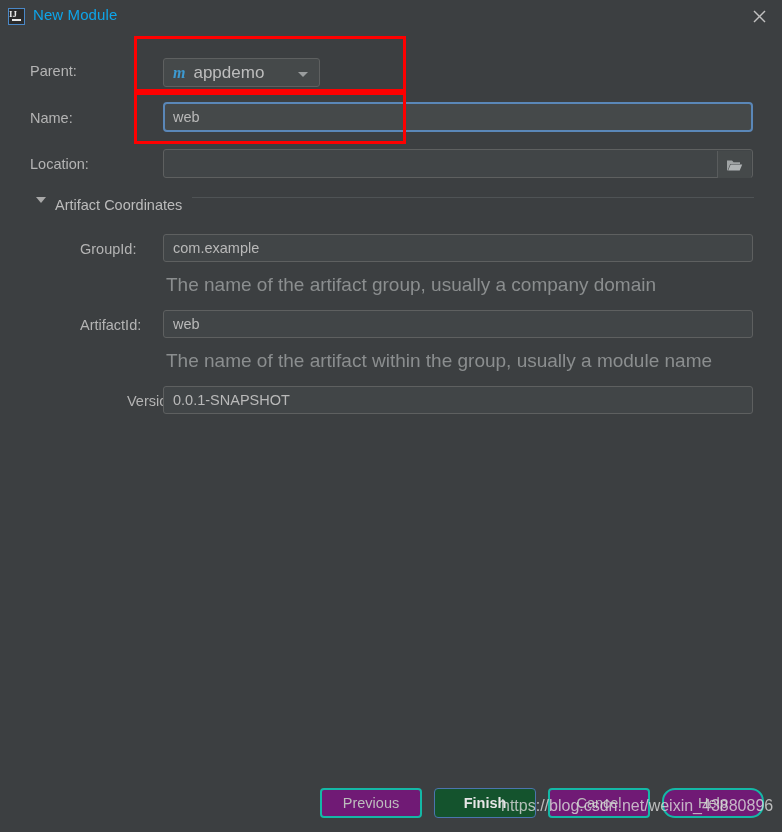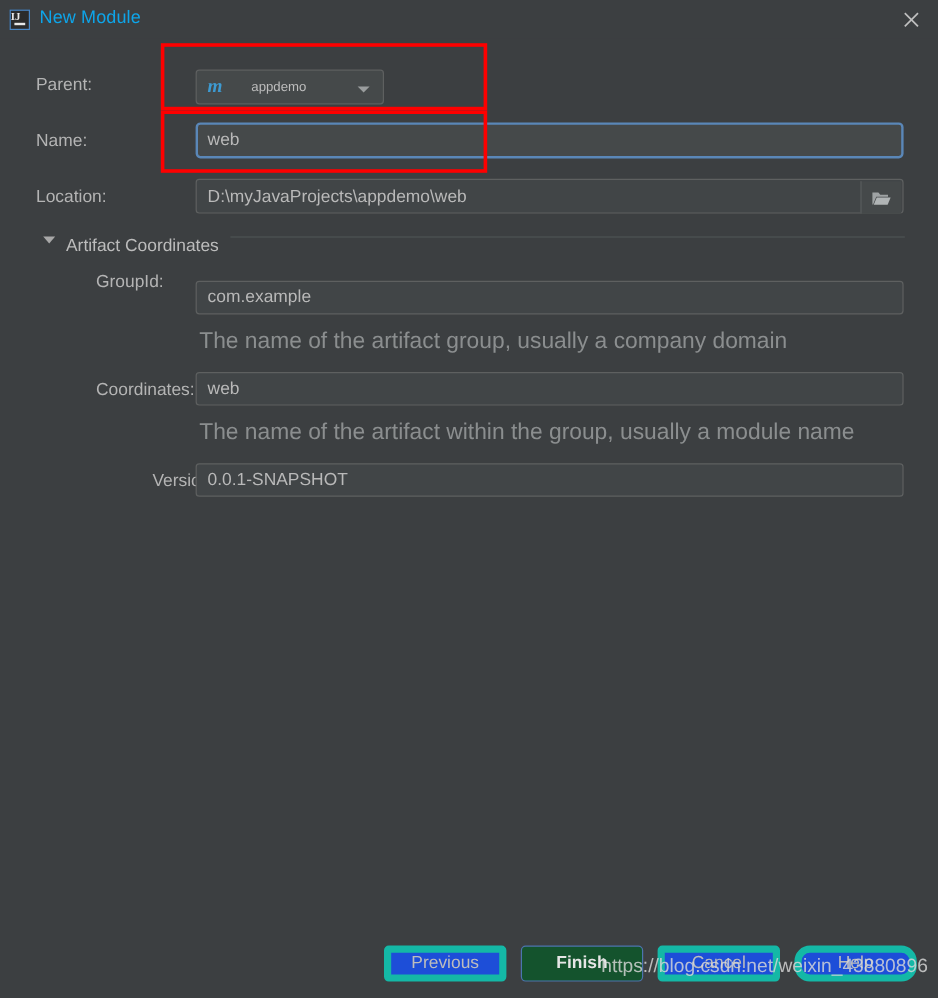--- a/index.html
+++ b/index.html
@@ -104,22 +104,22 @@
   .combo .m-icon {
     margin-left: 9px;
     font-family: "Liberation Serif", serif;
     font-style: italic;
     font-weight: bold;
     font-size: 16px;
     color: #3d9ad1;
     line-height: 16px;
   }
   .combo .combo-text {
-    margin-left: 24px;
-    font-size: 11px;
+    margin-left: 8px;
+    font-size: 17px;
     color: #bdbdbd;
   }
   .combo .chev {
     position: absolute;
     right: 11px; top: 13px;
     width: 0; height: 0;
     border-left: 5px solid transparent;
     border-right: 5px solid transparent;
     border-top: 5px solid #9a9d9e;
   }
@@ -209,22 +209,22 @@
     pointer-events: none;
   }
   .annot-parent { left: 134px; top: 36px;  width: 272px; height: 56px; }
   .annot-name   { left: 134px; top: 92px;  width: 272px; height: 52px; }
 
   
   .btn {
     position: absolute;
     box-sizing: border-box;
     height: 30px;
-    background: #1d4ed8;
-    border: 6px solid #14b8a6;
+    background: #701a75;
+    border: 2px solid #14b8a6;
     border-radius: 4px;
     color: #bdbdbd;
     font-size: 14.5px;
     display: flex;
     align-items: center;
     justify-content: center;
     cursor: pointer;
     font-family: "Liberation Sans", sans-serif;
   }
   .btn.primary {
@@ -274,42 +274,41 @@
   <span class="chev"></span>
 </div>
 
 <div class="label" style="left:30px; top:110px;">Name:</div>
 <div class="name-field">
   <span>web</span>
 </div>
 
 <div class="label" style="left:30px; top:156px;">Location:</div>
 <div class="field loc-field readonlyish">
-  <span>D:\myJavaProjects\appdemo\web</span>
   <span class="browse-btn">
     <svg width="17" height="14" viewBox="0 0 17 14">
       <path d="M1 12.5 V2.5 H6 L7.6 4.3 H14 V6 H4.2 L1.6 12.5 Z" fill="#9fa3a4"></path>
       <path d="M4.6 6.6 H16.2 L13.7 12.6 H2.1 Z" fill="#b0b4b5"></path>
     </svg>
   </span>
 </div>
 
 <div class="section-header">
   <span class="tri"></span>
   <span class="sec-title">Artifact Coordinates</span>
   <span class="rule"></span>
 </div>
 
-<div class="label" style="left:80px; top:227px;">GroupId:</div>
+<div class="label" style="left:80px; top:241px;">GroupId:</div>
 <div class="field ac-field readonlyish" style="top:234px;">
   <span>com.example</span>
 </div>
 <div class="hint" style="top:274px;">The name of the artifact group, usually a company domain</div>
 
-<div class="label" style="left:80px; top:317px;">Coordinates:</div>
+<div class="label" style="left:80px; top:317px;">ArtifactId:</div>
 <div class="field ac-field readonlyish" style="top:310px;">
   <span>web</span>
 </div>
 <div class="hint" style="top:350px;">The name of the artifact within the group, usually a module name</div>
 
 <div class="label" style="left:80px; top:393px;margin-left:47px;">Version:</div>
 <div class="field ac-field readonlyish" style="top:386px;">
   <span>0.0.1-SNAPSHOT</span>
 </div>
 

